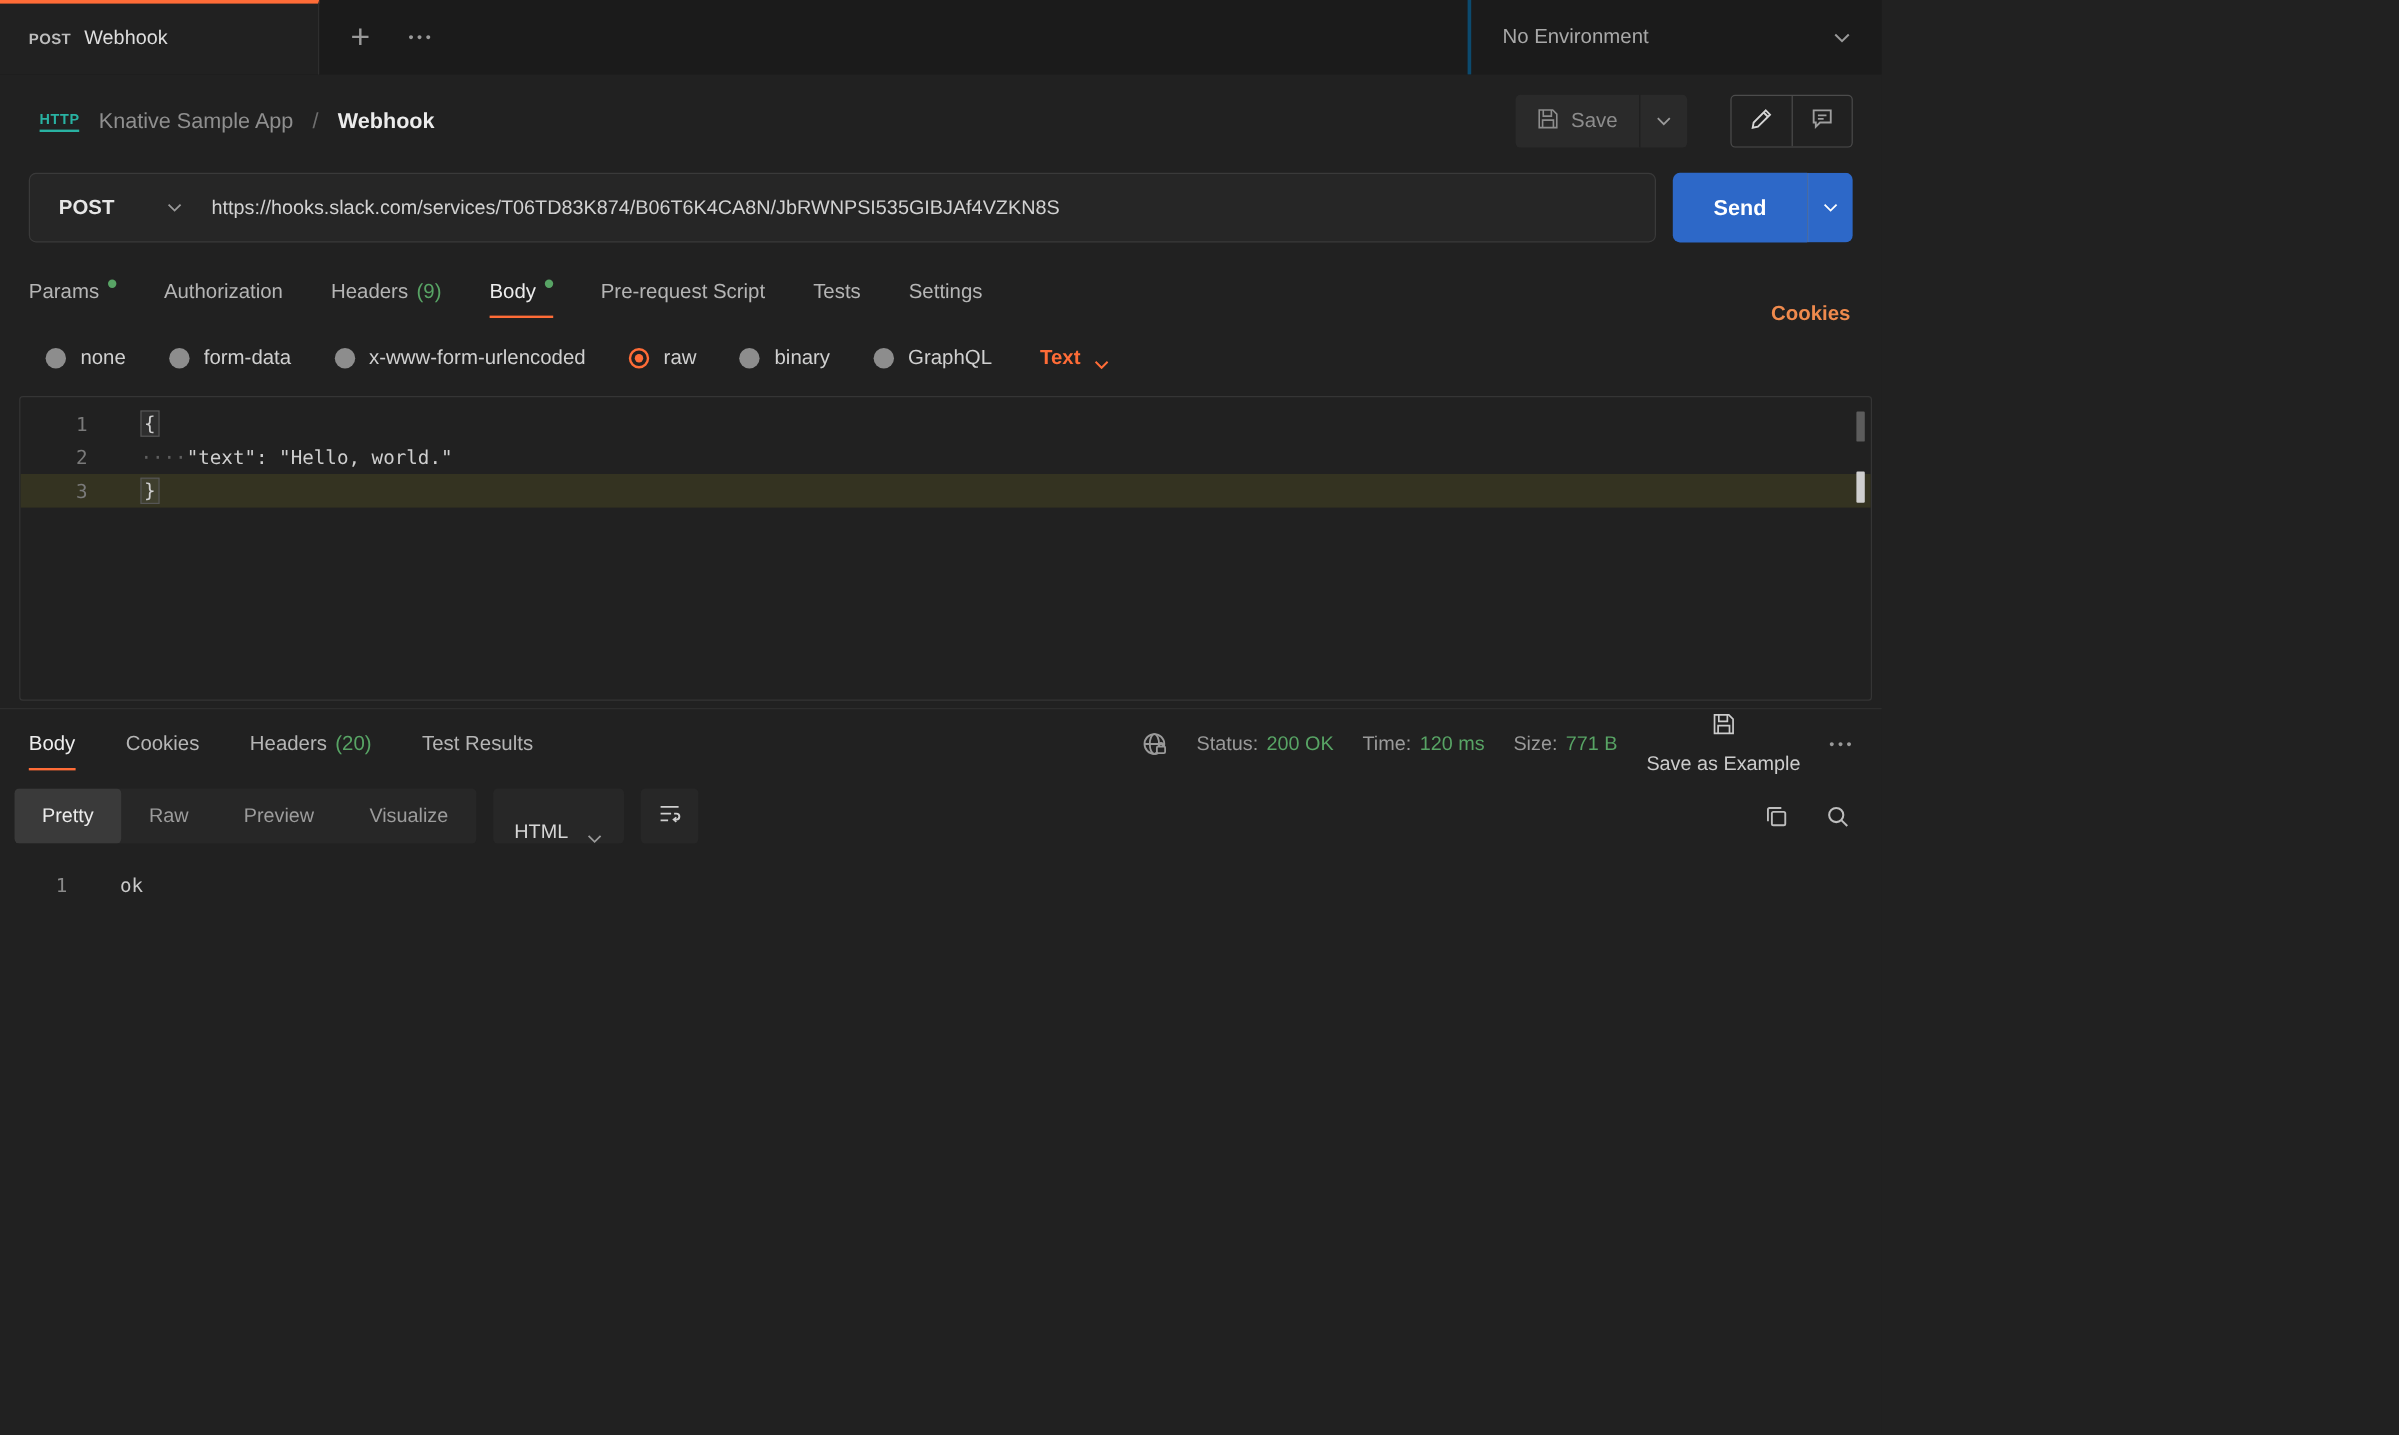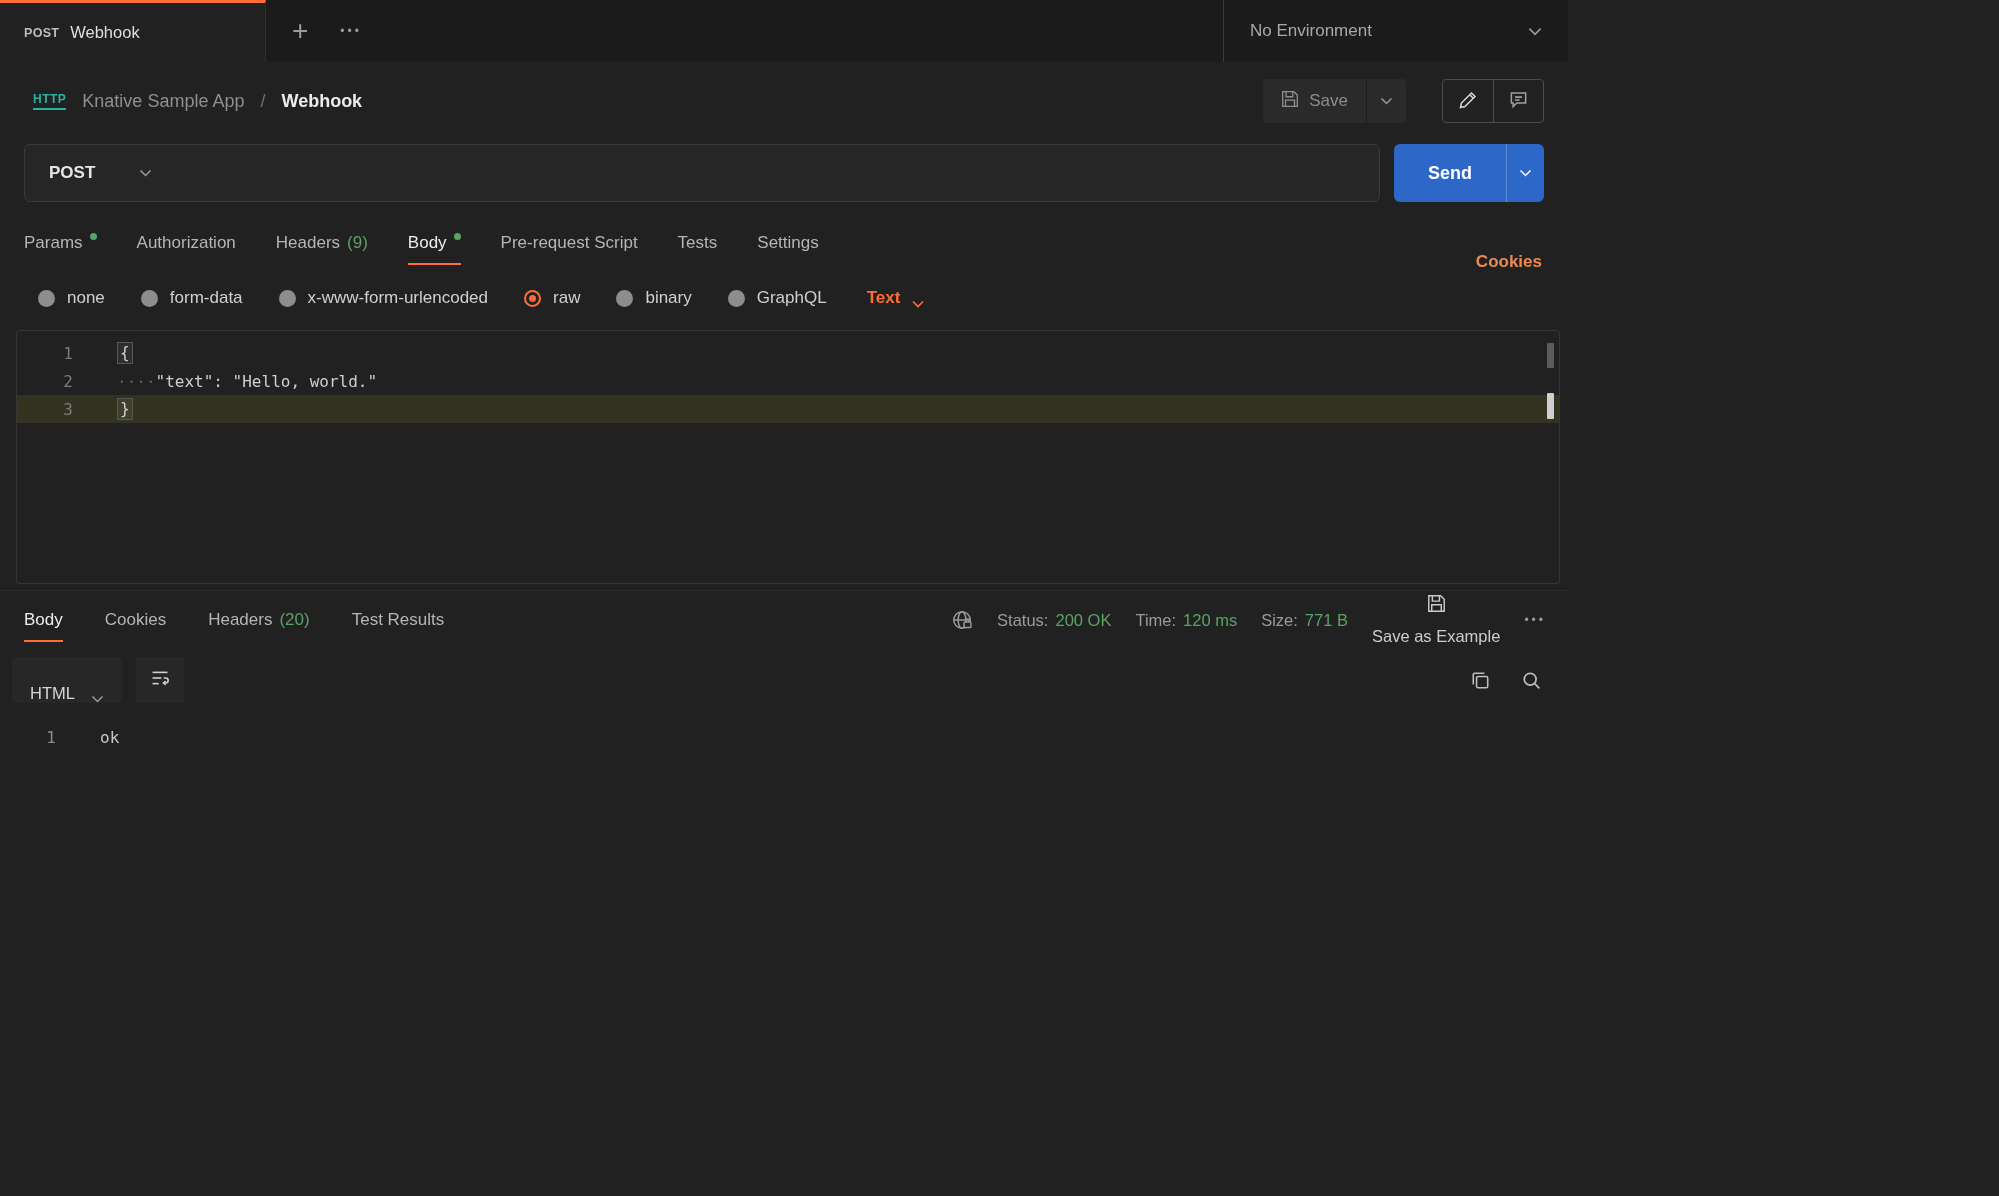--- a/index.html
+++ b/index.html
@@ -16,21 +16,21 @@
   
   .topbar{height:62px; background:#1b1b1b; display:flex; align-items:stretch; flex-shrink:0;}
   .req-tab{width:266px; background:#212121; border-top:3px solid var(--accent); border-right:1px solid #2e2e2e;
     display:flex; align-items:center; gap:11px; padding:0 24px;}
   .req-tab .method{font-size:12.5px; font-weight:700; color:#bdbdbd; letter-spacing:.3px;}
   .req-tab .title{font-size:16.5px; color:#dedede;}
   .tab-actions{display:flex; align-items:center; gap:32px; padding-left:26px;}
   .plus-btn{font-size:28px; font-weight:300; color:#9a9a9a; line-height:1;}
   .dots-btn{font-size:12px; letter-spacing:3px; color:#9a9a9a;}
   .topbar-spacer{flex:1;}
-  .env-select{width:345px; border-left:1px solid #0c4a6e; display:flex; align-items:center;
+  .env-select{width:345px; border-left:3px solid #0c4a6e; display:flex; align-items:center;
     justify-content:space-between; padding:0 26px; color:#a8a8a8; font-size:17px;}
   .chev{color:#9a9a9a; display:flex;}
 
   
   .req-header{height:78px; display:flex; align-items:center; justify-content:space-between;
     padding:0 24px 0 33px; flex-shrink:0;}
   .crumbs{display:flex; align-items:center; gap:16px;}
   .http-badge{color:var(--teal); font-size:12px; font-weight:700; border-bottom:2px solid var(--teal);
     padding-bottom:2px; letter-spacing:.5px;}
   .crumb-col{color:#8f8f8f; font-size:18px;}
@@ -199,20 +199,21 @@
   <div class="url-row" data-interactable="false">
     <div class="url-shell" data-interactable="false">
       <div class="method-select" data-interactable="true">
         <span data-interactable="false">POST</span>
         <span class="chev" data-interactable="false">
           <svg width="13" height="8" viewBox="0 0 12 8">
               <path d="M1 1.5 L6 6.5 L11 1.5" fill="none" stroke="currentColor" stroke-width="1.5"></path>
             </svg>
         </span>
       </div>
+      <input class="url-input" type="text" data-interactable="true" value="https://hooks.slack.com/services/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" style="">
     </div>
     <div class="send-group" data-interactable="false">
       <div class="send-btn" data-interactable="true">Send</div>
       <div class="send-caret" data-interactable="true">
         <span class="chev" style="color:#fff" data-interactable="false">
           <svg width="13" height="8" viewBox="0 0 12 8">
               <path d="M1 1.5 L6 6.5 L11 1.5" fill="none" stroke="currentColor" stroke-width="1.5"></path>
             </svg>
         </span>
       </div>
@@ -349,20 +350,26 @@
               <path d="M4 14.5 v-5.5 h8 v5.5"></path>
             </svg>
         </span>
         <span data-interactable="false">Save as Example</span>
       </div>
       <span class="dots-btn" data-interactable="true">•••</span>
     </div>
   </div>
 
   <div class="resp-toolbar" data-interactable="false">
+    <div class="view-group" data-interactable="false">
+      <div class="view-tab active" data-interactable="true">Pretty</div>
+      <div class="view-tab" data-interactable="true">Raw</div>
+      <div class="view-tab" data-interactable="true">Preview</div>
+      <div class="view-tab" data-interactable="true">Visualize</div>
+    </div>
     <div class="fmt-select" data-interactable="true">
       <span data-interactable="false">HTML</span>
       <span class="chev" data-interactable="false">
         <svg width="13" height="8" viewBox="0 0 12 8">
             <path d="M1 1.5 L6 6.5 L11 1.5" fill="none" stroke="currentColor" stroke-width="1.5"></path>
           </svg>
       </span>
     </div>
     <div class="wrap-btn" data-interactable="true">
       <span data-interactable="false">

